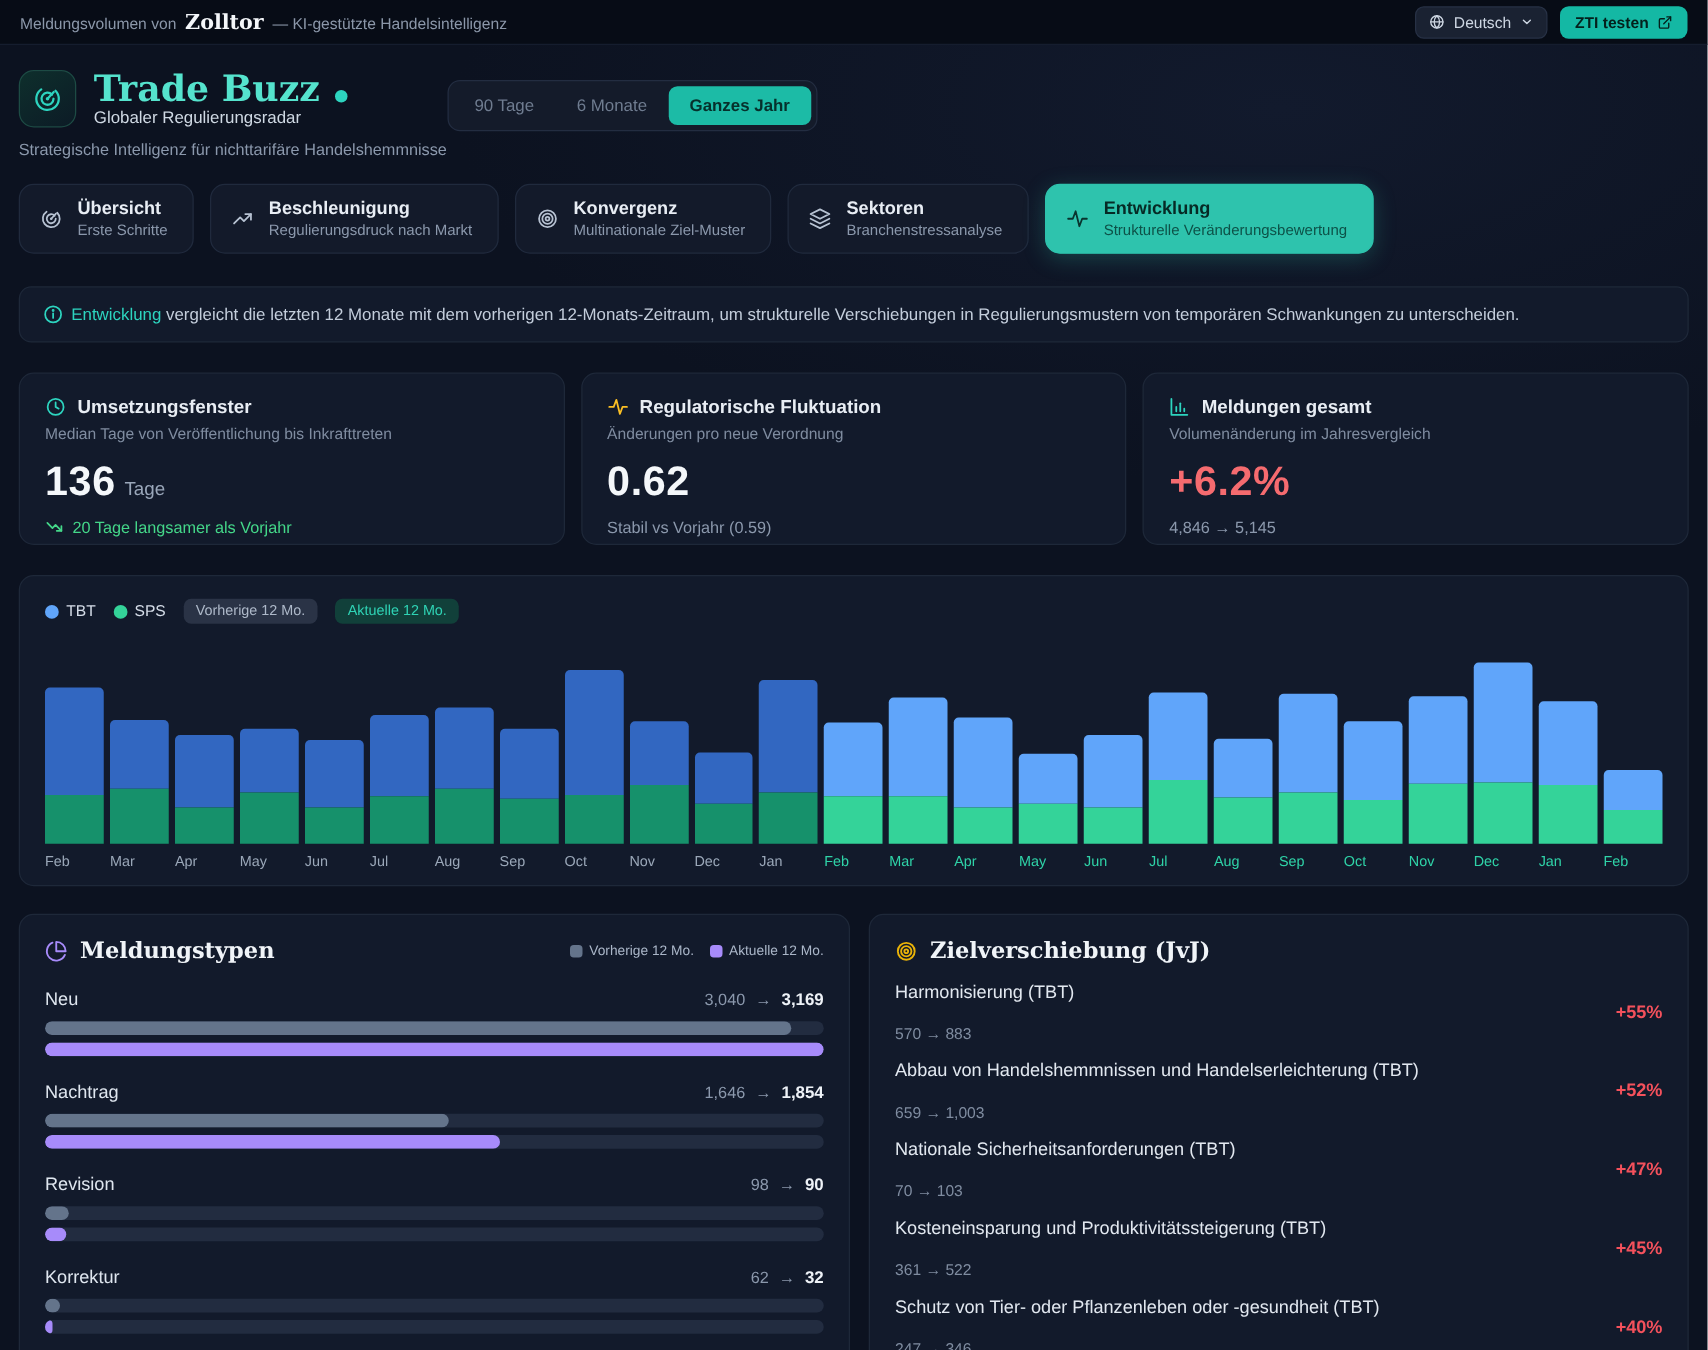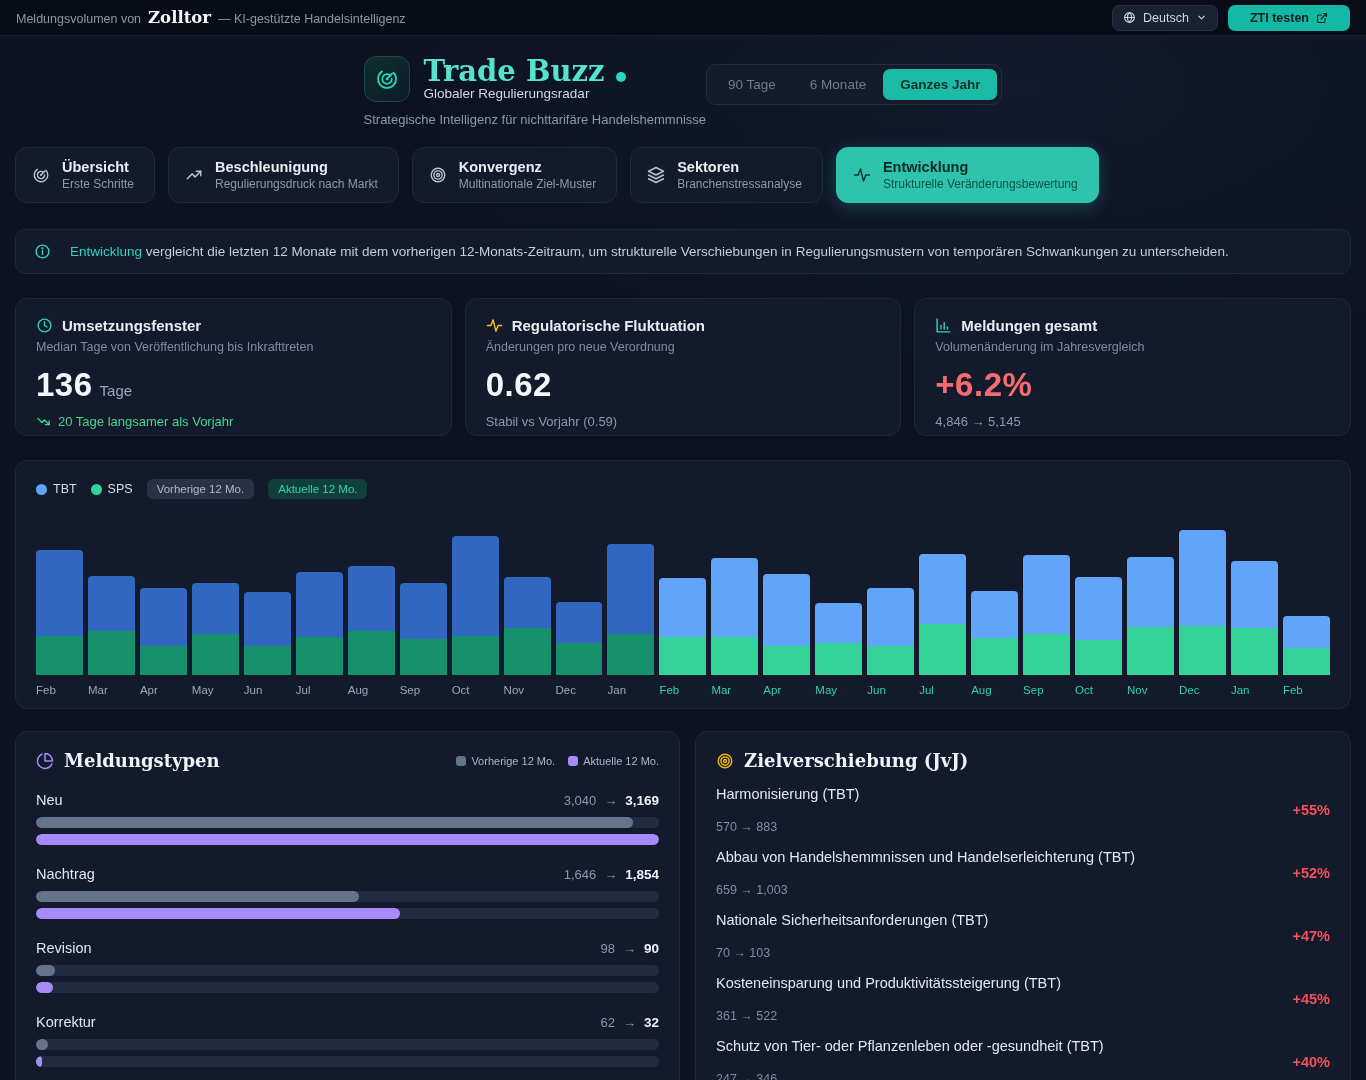--- a/index.html
+++ b/index.html
@@ -19,28 +19,28 @@
   .topbar-left { display:flex; align-items:baseline; gap:7px; font-size:12.5px; color:#8b97a9; }
   .brand { font-family:"DejaVu Serif", serif; font-weight:bold; font-size:16.5px; color:#f4f7fa; }
   .topbar-right { display:flex; align-items:center; gap:10px; }
   .lang-pill {
     display:flex; align-items:center; gap:7px; background:#1a2232; border:1px solid #273145;
     color:#cdd6e2; font-size:12.5px; padding:5px 10px; border-radius:7px; cursor:pointer;
     font-family:"Liberation Sans", sans-serif;
   }
   .cta {
     display:flex; align-items:center; gap:7px; background:#14b8a4; border:none; color:#04201c;
-    font-size:12.5px; font-weight:bold; padding:6px 22px; border-radius:7px; cursor:pointer;
+    font-size:12.5px; font-weight:bold; padding:6px 12px; border-radius:7px; cursor:pointer;
     font-family:"Liberation Sans", sans-serif;
   }
 
   .main { padding:0 15px; }
 
   
-  .header-row { display:flex; justify-content:center; align-items:flex-start; margin-top:20px; }
+  .header-row { display:flex; justify-content:flex-start; align-items:flex-start; margin-top:20px; }
   .brandblock { }
   .logo-line { display:flex; align-items:flex-start; gap:14px; }
   .logo-box {
     width:46px; height:46px; border-radius:12px; background:linear-gradient(145deg,#0e2f2c,#0c1b26);
     border:1px solid #1d4b44; display:flex; align-items:center; justify-content:center; color:#2dd4bf;
   }
   .title-wrap h1 {
     font-family:"DejaVu Serif", serif; font-size:29px; font-weight:bold; color:#55e3cd;
     line-height:1.05; display:inline-block;
   }
@@ -66,21 +66,21 @@
   }
   .tab .t-label { font-size:14.5px; font-weight:bold; color:#e8edf4; }
   .tab .t-sub { font-size:12px; color:#8b98ac; margin-top:2px; }
   .tab.active { background:#2ec3ad; border-color:#2ec3ad; color:#09342e; box-shadow:0 4px 18px rgba(46,195,173,.25); }
   .tab.active .t-label { color:#062a25; }
   .tab.active .t-sub { color:#0d5248; }
 
   
   .info-banner {
     margin-top:26px; background:#121a2b; border:1px solid #1e2839; border-radius:10px;
-    padding:13px 18px; font-size:13.5px; color:#c3cddb; display:flex; align-items:center; gap:19px;
+    padding:13px 18px; font-size:13.5px; color:#c3cddb; display:flex; align-items:center; gap:6px;
   }
   .info-banner .hl { color:#2dd4bf; }
   .info-ic { color:#2dd4bf; flex:0 0 auto; }
 
   
   .stats-row { display:flex; gap:13px; margin-top:24px; }
   .stat-card { flex:1; background:#121a2b; border:1px solid #1e2839; border-radius:12px; padding:18px 20px; height:138px; }
   .stat-head { display:flex; align-items:center; gap:9px; font-size:15px; font-weight:bold; color:#e8edf4; }
   .stat-sub { font-size:12.5px; color:#7f8ca0; margin-top:6px; }
   .stat-value { font-size:33px; font-weight:bold; color:#f4f7fa; margin-top:12px; letter-spacing:.5px; }

